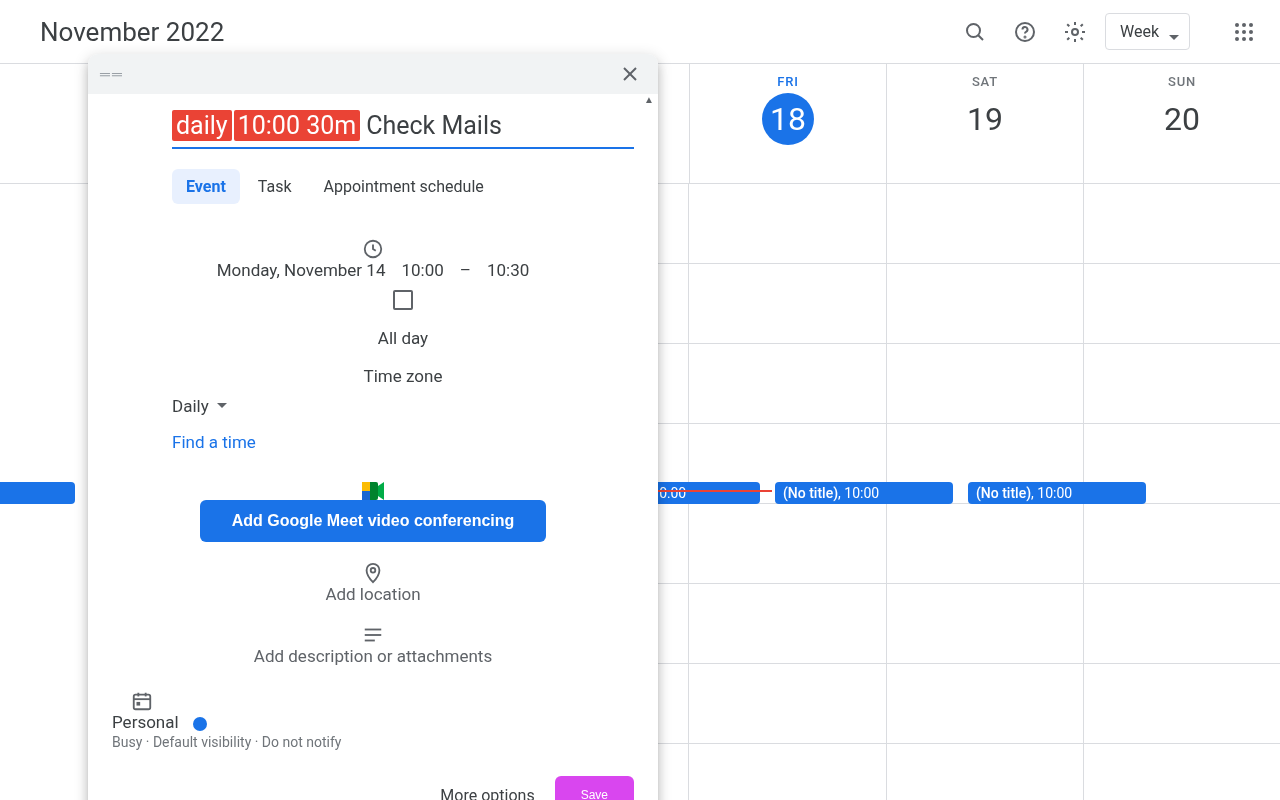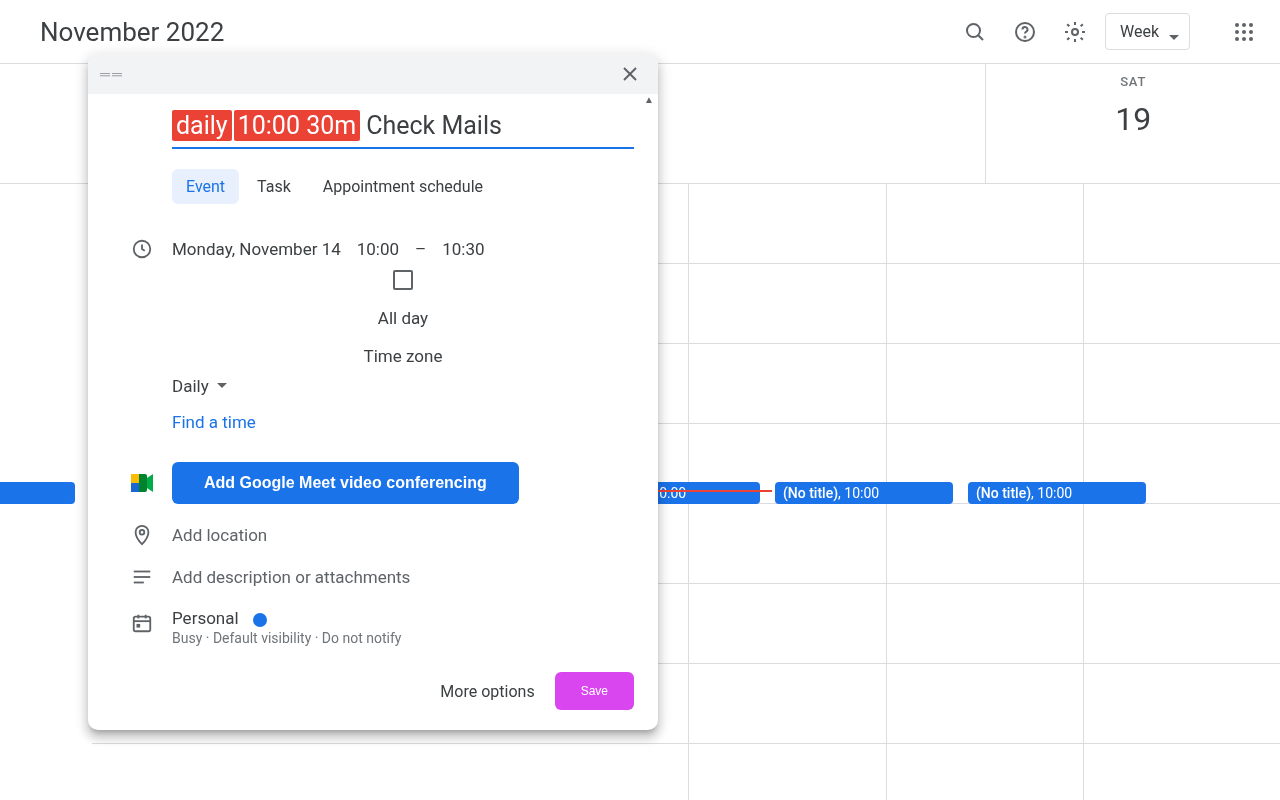--- a/index.html
+++ b/index.html
@@ -45,23 +45,23 @@
 
 .modal-body { padding: 16px 24px 0 24px; position: relative; }
 .scroll-indicator { position: absolute; top: 0; right: 4px; color: #5f6368; font-size: 10px; }
 
 .title-row { padding-left: 60px; margin-bottom: 20px; }
 .title-input { font-size: 25px; color: #3c4043; border: none; border-bottom: 2px solid #1a73e8; padding-bottom: 6px; display: flex; align-items: center; gap: 2px; }
 .chip-red { background: #ea4335; color: #fff; padding: 1px 4px; border-radius: 2px; font-size: 25px; display: inline-block; }
 
 .tabs { display: flex; gap: 4px; padding-left: 60px; margin-bottom: 24px; }
 .tab { padding: 8px 14px; border-radius: 6px; font-size: 16px; color: #3c4043; cursor: pointer; }
-.tab.active { background: #e8f0fe; color: #1a73e8; font-weight: 400; text-align: center; }
-
-.field-row { display: flex; align-items: center; padding: 10px 0 10px 0; min-height: 40px; }
+.tab.active { background: #e8f0fe; color: #1a73e8; font-weight: 700; text-align: center; }
+
+.field-row { display: flex; align-items: center; padding: 10px 0 10px 0; min-height: 40px; flex-direction: column; }
 .field-icon { width: 60px; display: flex; justify-content: center; color: #5f6368; flex-shrink: 0; }
 .field-content { flex: 1; font-size: 17px; color: #3c4043; }
 .field-content.muted { color: #5f6368; }
 .time-text { display: flex; gap: 16px; align-items: center; }
 
 .sub-row { padding-left: 60px; display: flex; align-items: center; gap: 18px; margin-bottom: 10px; font-size: 17px; flex-direction: column; }
 .checkbox { width: 20px; height: 20px; border: 2px solid #5f6368; border-radius: 2px; }
 .recurrence { padding-left: 60px; margin-bottom: 16px; font-size: 17px; display: flex; align-items: center; gap: 8px; }
 .find-time { padding-left: 60px; margin-bottom: 20px; }
 .find-time a { color: #1a73e8; font-size: 17px; text-decoration: none; cursor: pointer; }
@@ -121,22 +121,30 @@
         </svg>
     </div>
   </div>
 </div>
 
 <div class="calendar">
   <div class="day-headers">
     <div class="gutter"></div>
     <div class="day-col" style="flex:3.04"></div>
     <div class="day-col">
+      <div class="day-label today">FRI</div>
+      <div class="day-num today">18</div>
+    </div>
+    <div class="day-col">
       <div class="day-label">SAT</div>
       <div class="day-num">19</div>
+    </div>
+    <div class="day-col">
+      <div class="day-label">SUN</div>
+      <div class="day-num">20</div>
     </div>
   </div>
 
   <div class="grid-body">
     <div class="gutter"></div>
     <div class="hour-rows">
       <div class="hour-col" style="flex:3.04">
         <div class="hour-cell"></div>
           <div class="hour-cell"></div>
           <div class="hour-cell"></div>

